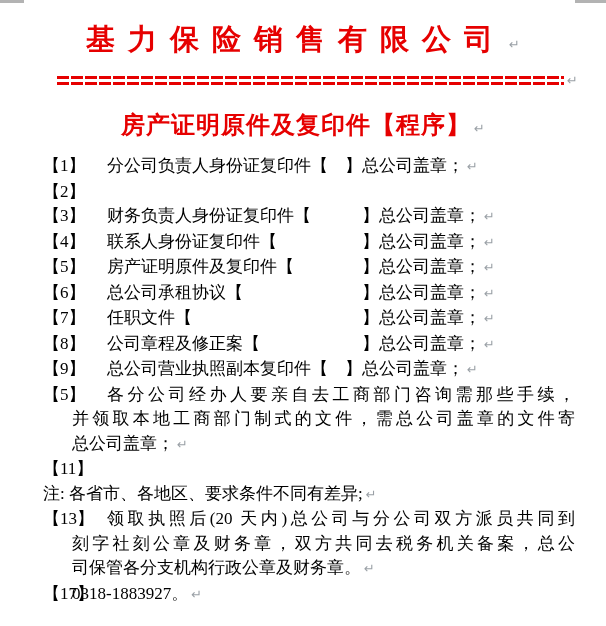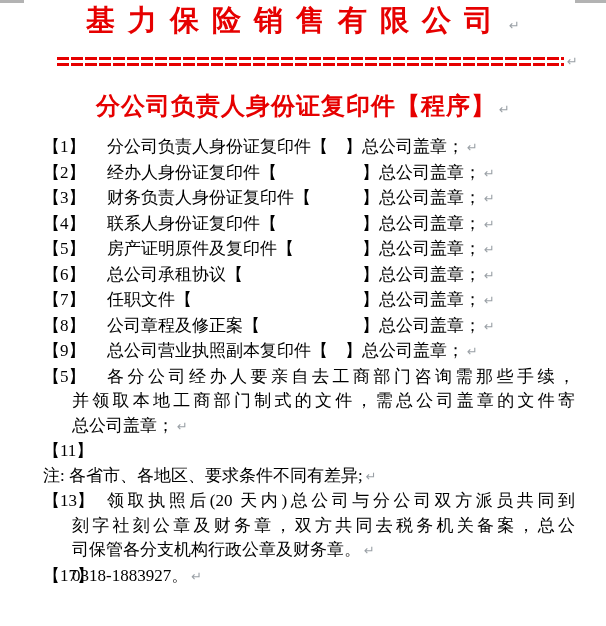--- a/index.html
+++ b/index.html
@@ -9,21 +9,21 @@
     background:#ffffff;
     overflow:hidden;
     font-family:"Liberation Serif","DejaVu Serif",serif;
     color:#000000;
   }
   .crop-mark{position:absolute;top:0;height:3px;background:#b3b3b3;}
   .crop-left{left:0;width:24px;}
   .crop-right{left:575px;width:31px;}
 
   .doc-title{
-    margin-top:2px;
+    margin-top:21px;
     text-align:center;
     color:#e60000;
     font-size:29px;
     font-weight:bold;
     letter-spacing:13px;
     line-height:36px;
     white-space:nowrap;
   }
   .sep{
     margin:10px 0 0 57px;
@@ -81,36 +81,33 @@
   <div class="doc-title"><span>基力保险销售有限公司</span><span class="pn">↵</span></div>
 
   <div class="sep">
     <div class="sep-bars">
       <div class="sep-bar"></div>
       <div class="sep-bar"></div>
     </div>
     <span class="pn">↵</span>
   </div>
 
-  <div class="doc-subtitle"><span>分公司负责人身份证复印件【程序】</span><span class="pn">↵</span></div>
+  <div class="doc-subtitle"><span>房产证明原件及复印件【程序】</span><span class="pn">↵</span></div>
 
   <div class="list">
 
     <div class="item">
       <span class="num">【1】</span>
       <div class="body">
           <div class="line"><span>分公司负责人身份证复印件【　】总公司盖章；</span><span class="pn">↵</span></div>
         </div>
     </div>
 
     <div class="item">
       <span class="num">【2】</span>
-      <div class="body">
-          <div class="line"><span>经办人身份证复印件【　　　　　】总公司盖章；</span><span class="pn">↵</span></div>
-        </div>
     </div>
 
     <div class="item">
       <span class="num">【3】</span>
       <div class="body">
           <div class="line"><span>财务负责人身份证复印件【　　　】总公司盖章；</span><span class="pn">↵</span></div>
         </div>
     </div>
 
     <div class="item">

